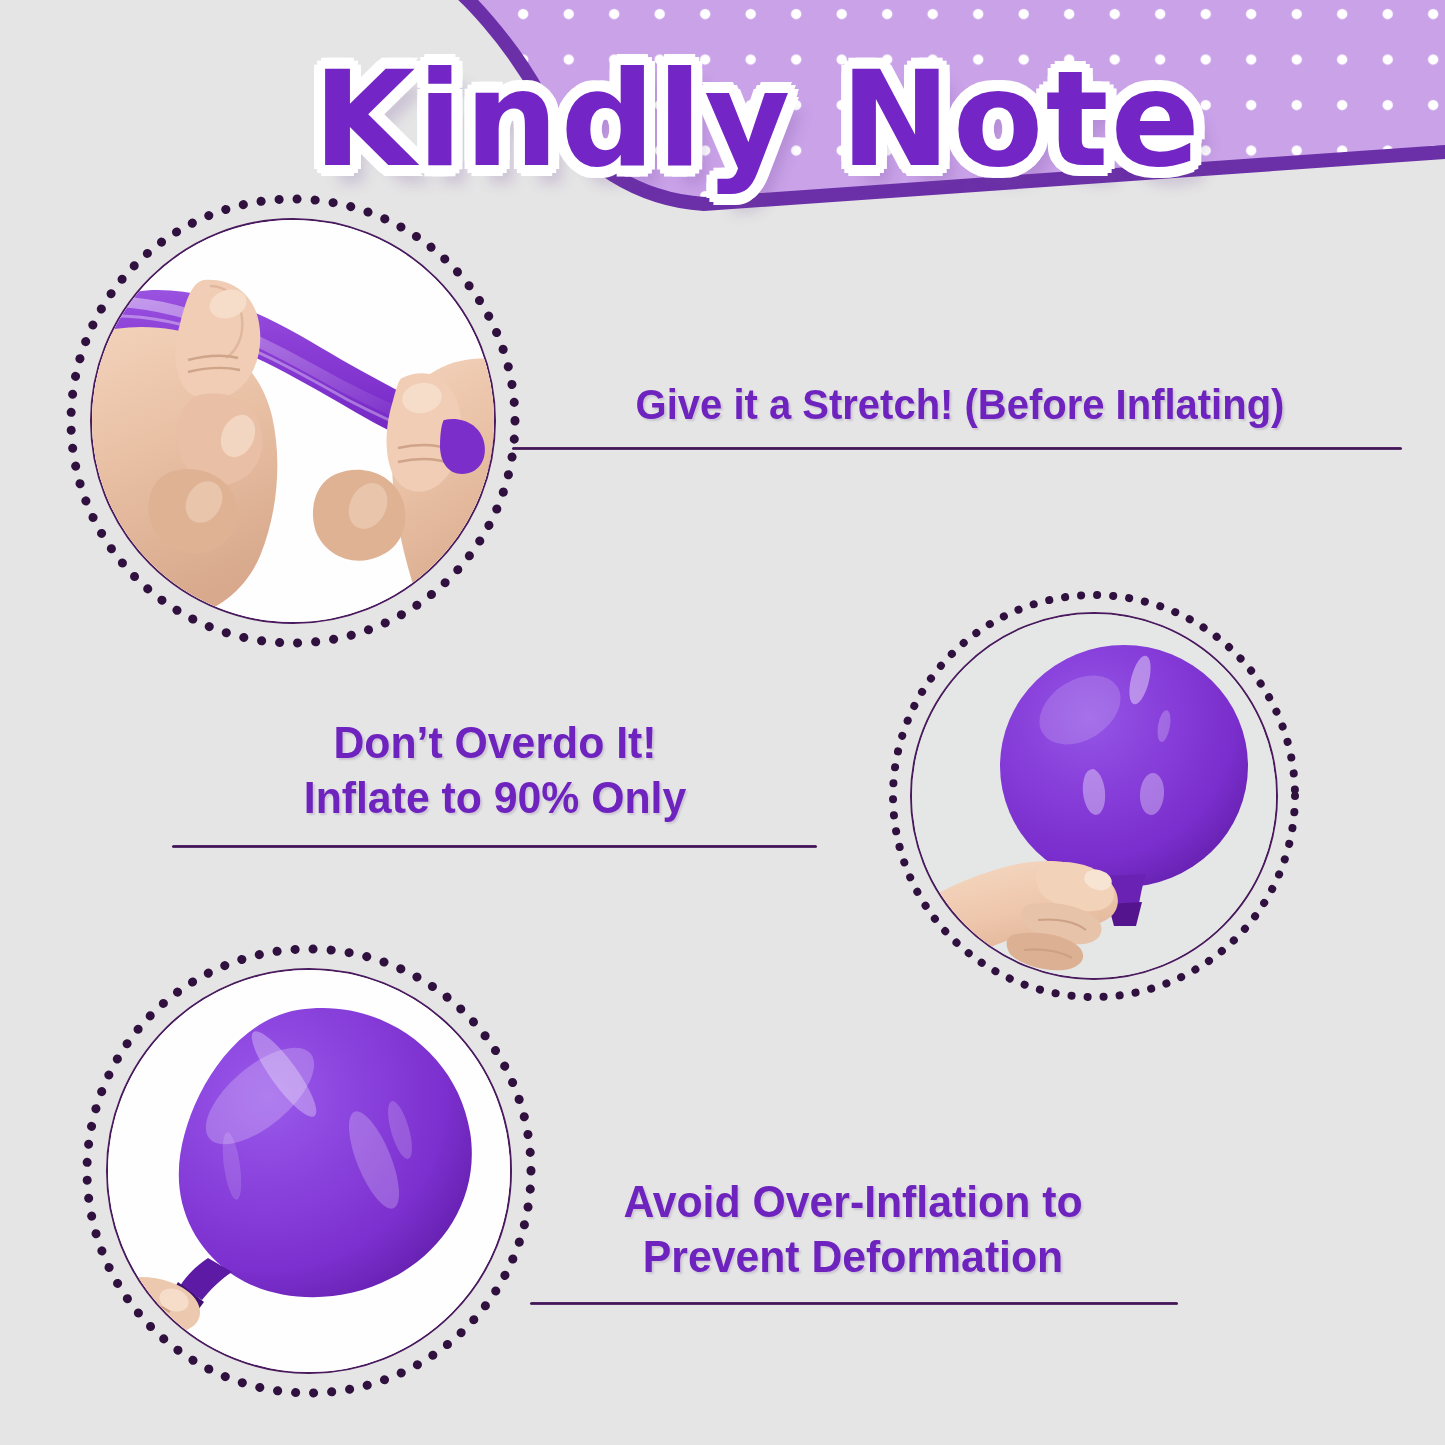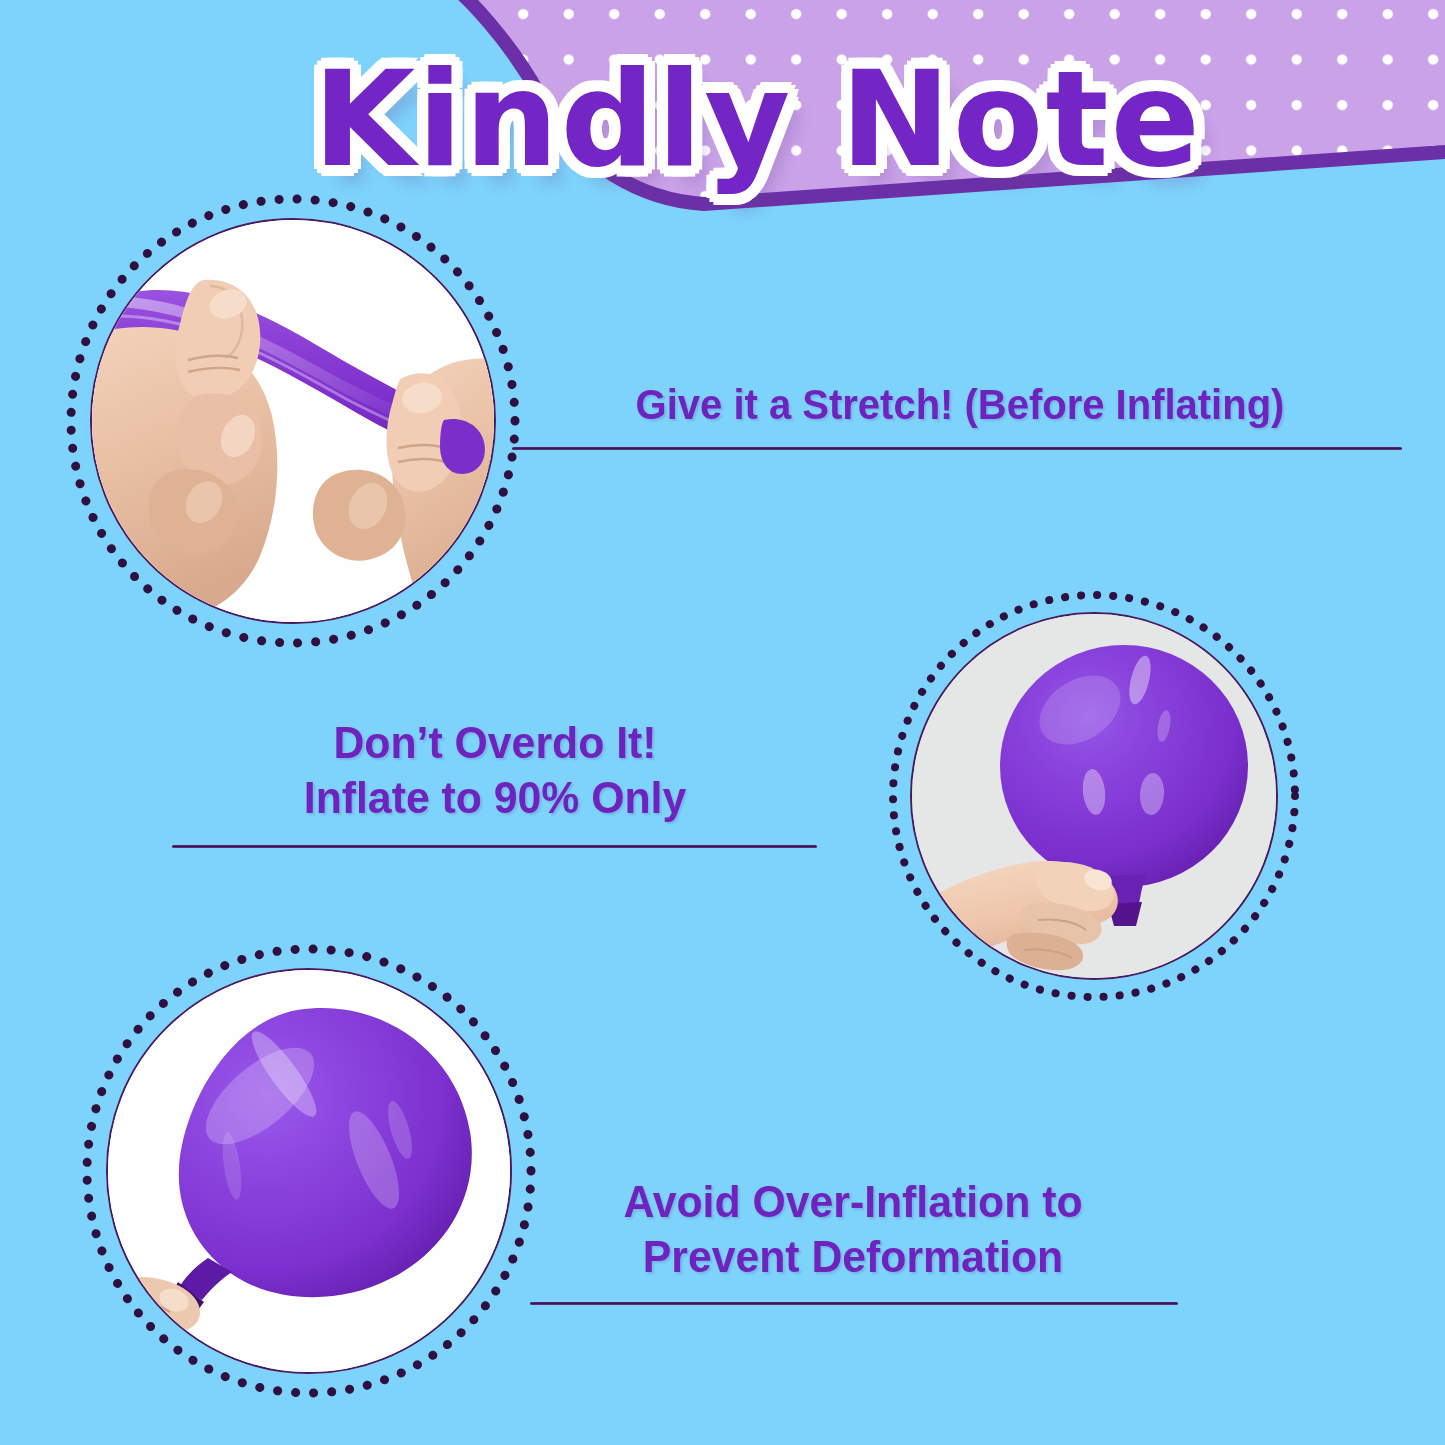--- a/index.html
+++ b/index.html
@@ -6,21 +6,21 @@
   html, body {
     margin: 0;
     padding: 0;
     background: #ffffff;
   }
   #poster {
     position: relative;
     width: 1445px;
     height: 1445px;
     overflow: hidden;
-    background: #7dd3fc;
+    background: #e5e5e5;
     font-family: "Liberation Sans", sans-serif;
     -webkit-font-smoothing: antialiased;
   }
 
   
   .banner-wrap {
     position: absolute;
     left: 0; top: 0;
     width: 1445px;
     height: 300px;

